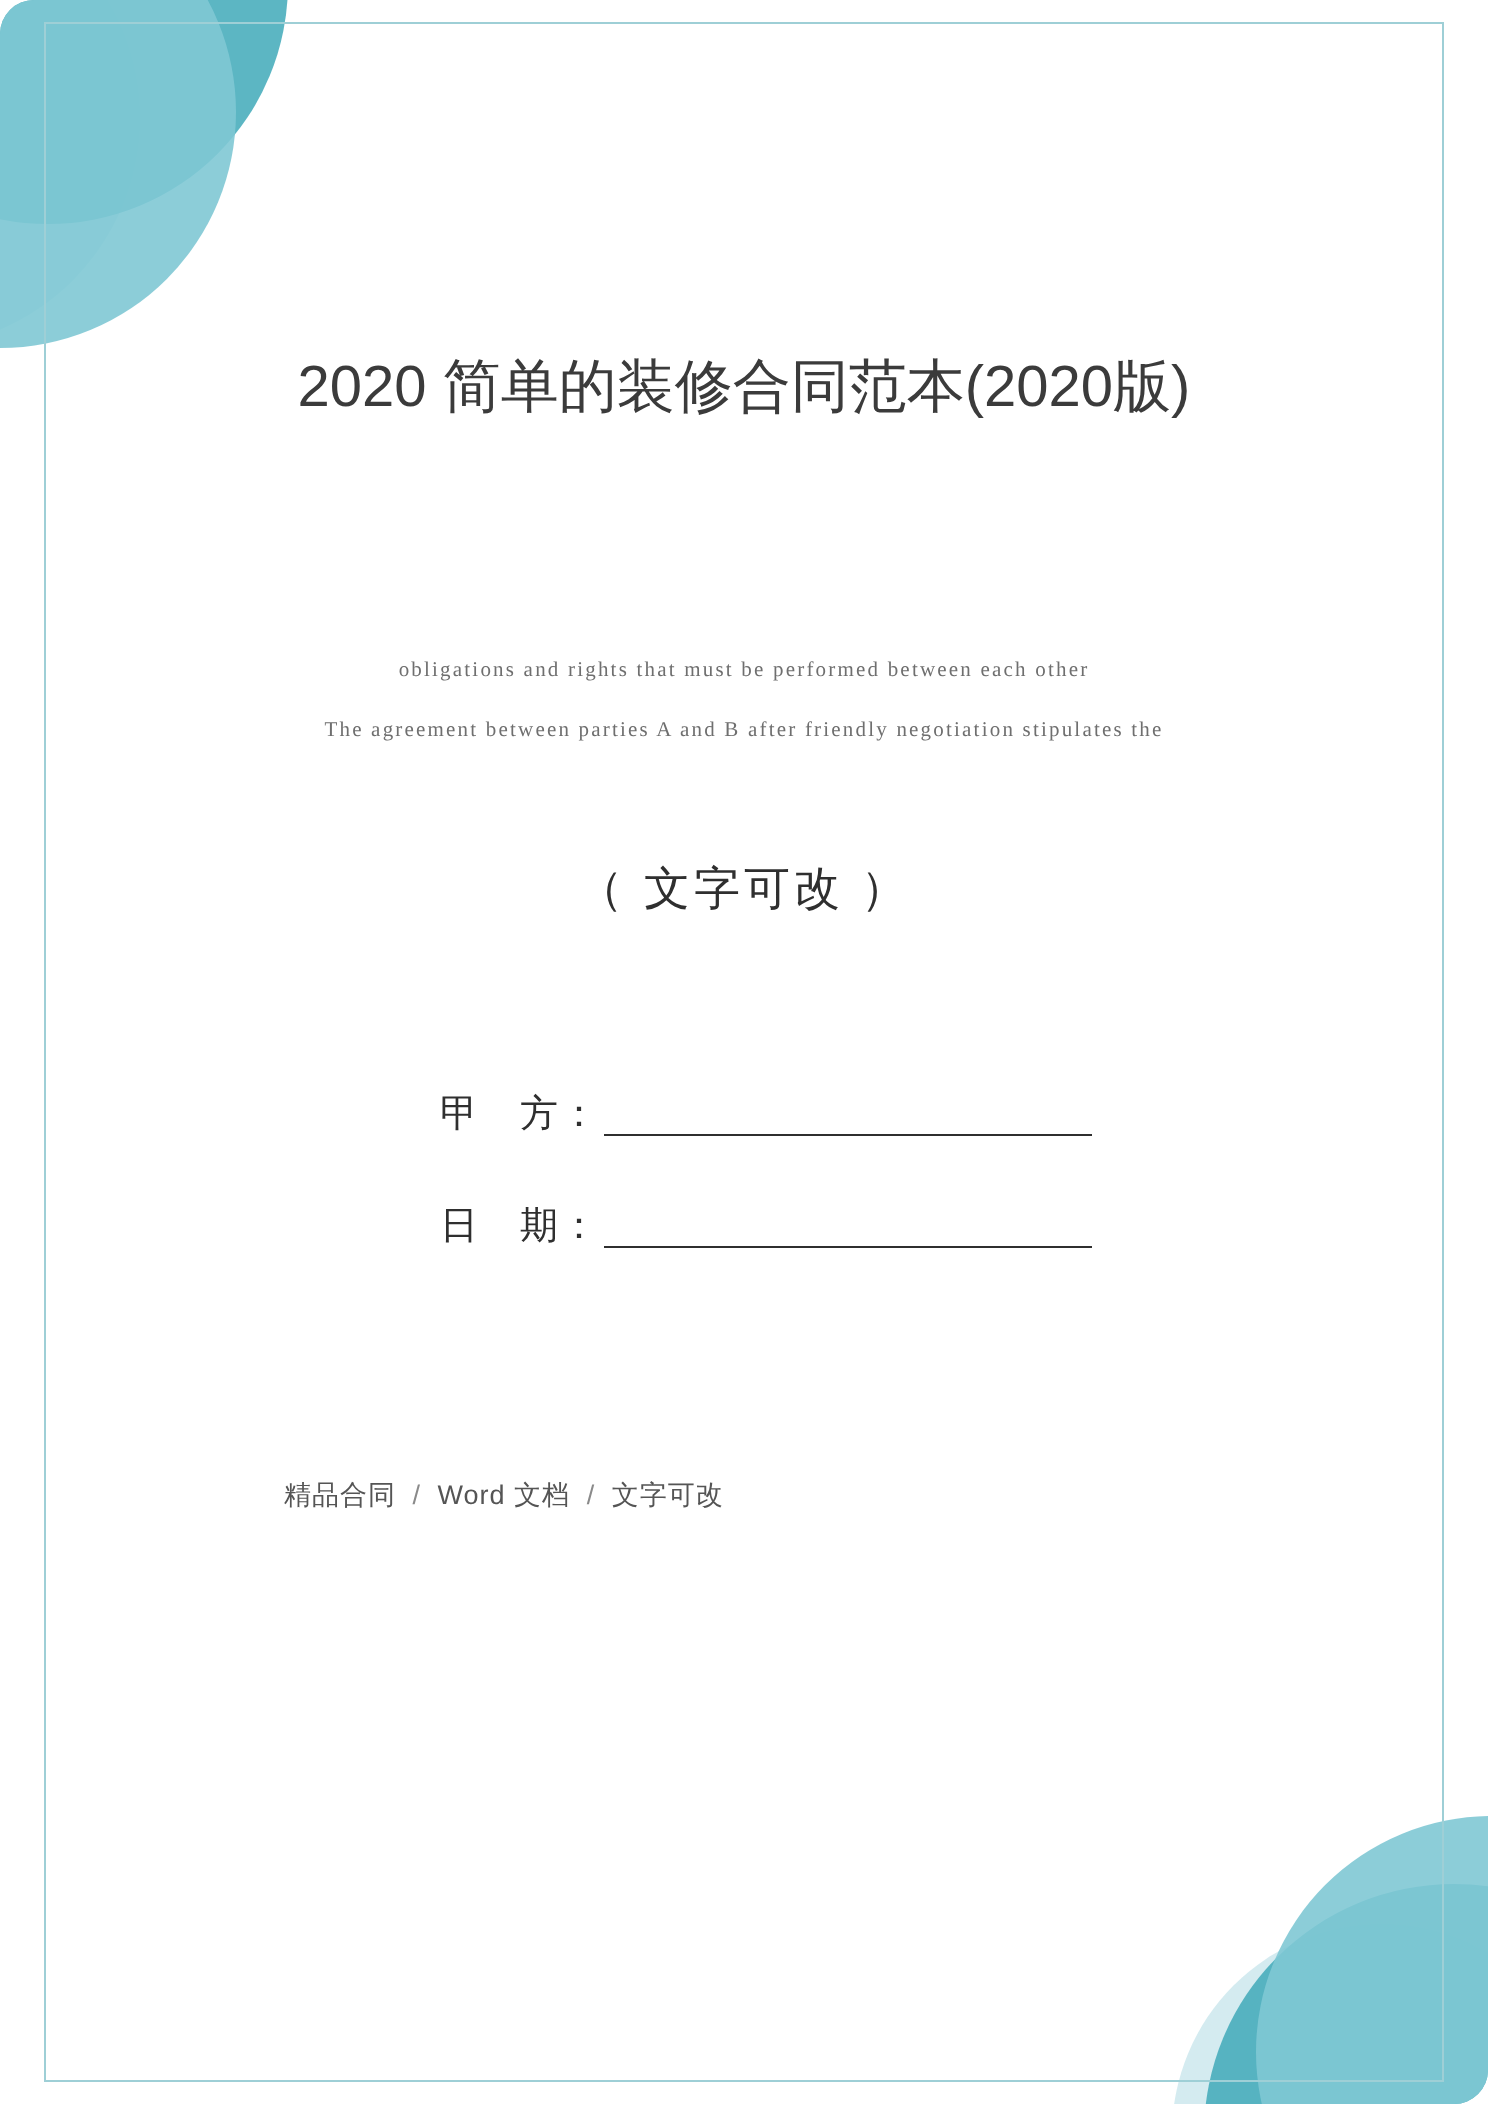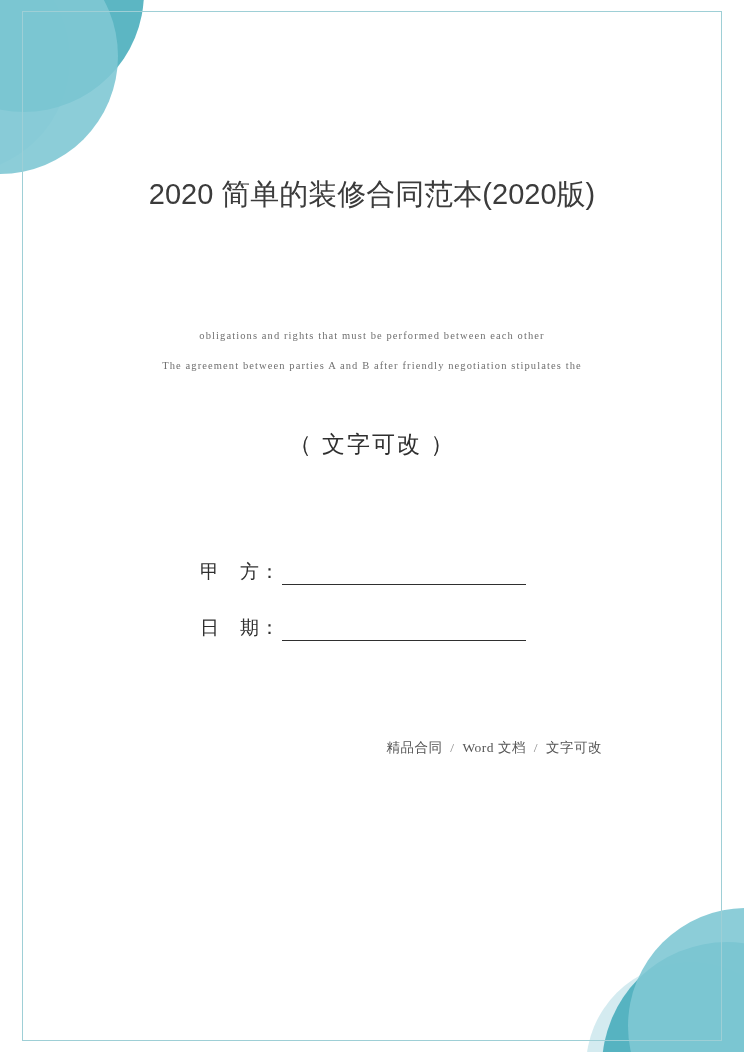--- a/index.html
+++ b/index.html
@@ -17,20 +17,21 @@
 
   
   .page {
     position: absolute;
     left: 0;
     top: 0;
     width: 744px;
     height: 1052px;
     background: #ffffff;
     overflow: hidden;
+    border-radius: 17px;
   }
   .page-border {
     position: absolute;
     left: 22px;
     top: 11px;
     width: 700px;
     height: 1030px;
     border: 1px solid #9ecfd6;
     box-sizing: border-box;
     pointer-events: none;
@@ -145,45 +146,46 @@
   }
 
   .fields {
     position: absolute;
     left: 178px;
     top: 518px;
     width: 400px;
   }
   .field-row {
     display: flex;
-    align-items: flex-end;
+    align-items: center;
     height: 56px;
     font-family: Liberation Sans, sans-serif;
     font-size: 19px;
     color: #2f2f2f;
+    margin-left: 20px;
   }
   .field-label {
     white-space: pre;
     letter-spacing: 1px;
   }
   .field-line {
     flex: 1;
     border-bottom: 1.6px solid #2f2f2f;
     height: 20px;
     margin-left: 2px;
     max-width: 244px;
   }
 
   .footer-note {
     position: absolute;
     left: 120px;
     top: 728px;
     width: 460px;
-    text-align: right;
-    font-family: Liberation Serif, serif;
+    text-align: left;
+    font-family: Liberation Sans, sans-serif;
     font-size: 13.5px;
     color: #555555;
     letter-spacing: 0.5px;
   }
   .footer-note .sep {
     color: #8a8a8a;
     padding: 0 4px;
   }
 </style>
 </head>

